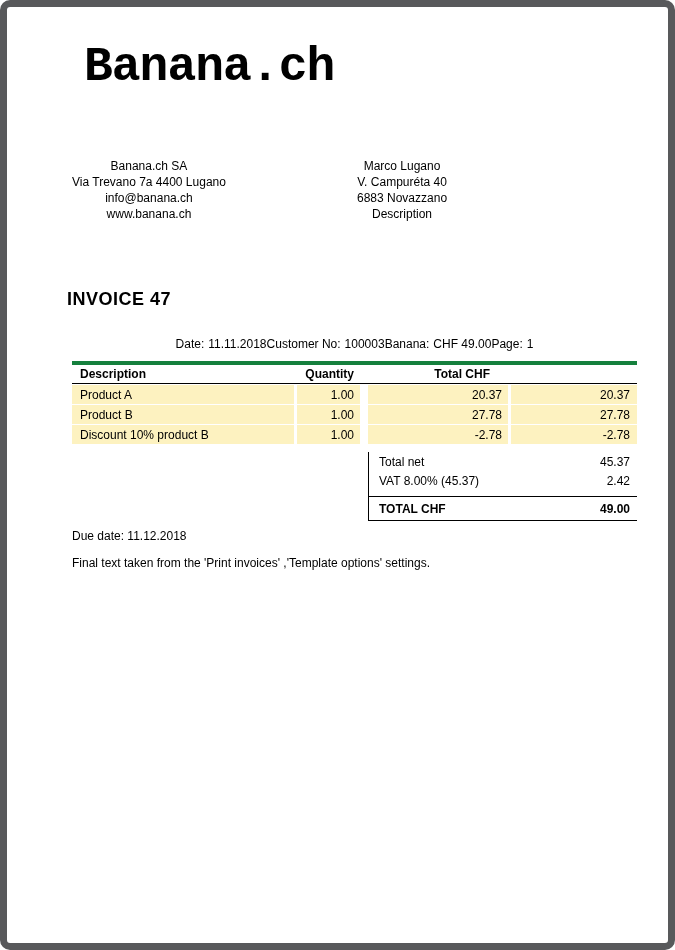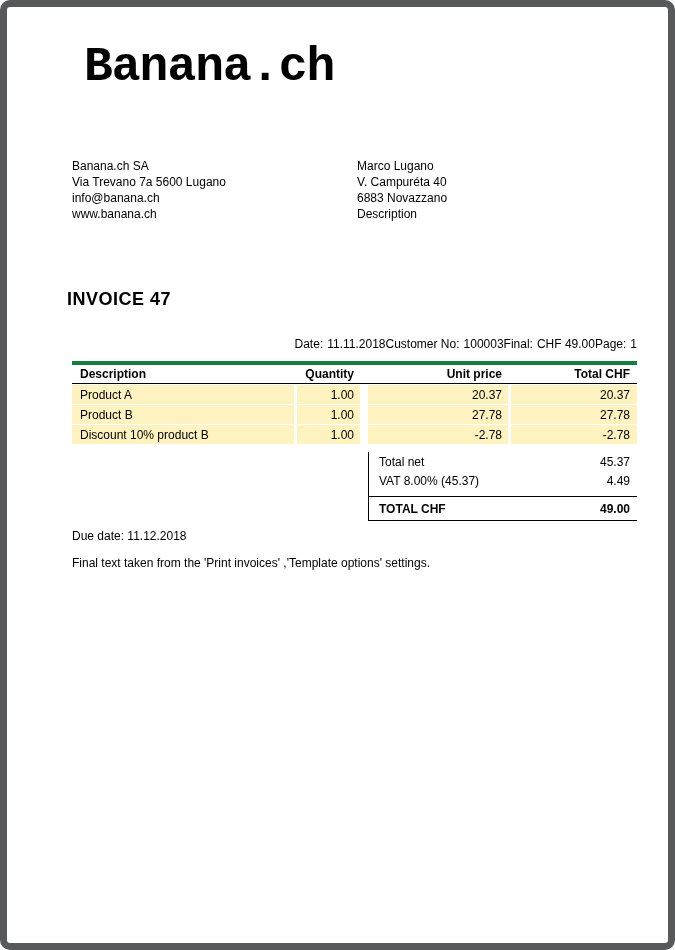--- a/index.html
+++ b/index.html
@@ -1,23 +1,23 @@
 <!DOCTYPE html>
 <html style="--frame: #58595b; --row_highlight: #fdf2c0;"><head>
 <meta charset="utf-8">
 <style>
   html,body{margin:0;padding:0;background:#ffffff;}
   .sheet{position:relative;width:675px;height:950px;background:#ffffff;font-family:"Liberation Sans",sans-serif;color:#000;overflow:hidden;}
   .frame{position:absolute;inset:0;border:7px solid var(--frame,#58595b);border-radius:10px;pointer-events:none;z-index:5;}
   .logo{position:absolute;left:84px;top:40px;font-family:Liberation Mono, monospace;font-weight:bold;font-size:48px;letter-spacing:-1px;}
-  .addr{position:absolute;top:158px;font-size:12px;line-height:16px;}
+  .addr{position:absolute;top:158px;font-size:12px;line-height:16px;text-align:center;}
   .addr-sender{left:72px;}
   .addr-recipient{left:357px;}
   .title{position:absolute;left:67px;top:289px;font-size:18px;font-weight:bold;margin:0;letter-spacing:0.5px;}
-  .meta{position:absolute;left:72px;top:337px;width:565px;display:flex;justify-content:flex-end;font-size:12px;}
+  .meta{position:absolute;left:72px;top:337px;width:565px;display:flex;justify-content:center;font-size:12px;}
   .meta-item span + span{margin-left:4px;}
   .table{position:absolute;left:72px;top:361px;width:565px;font-size:12px;}
   .thead{display:flex;height:23px;align-items:center;border-top:4px solid #15803d;border-bottom:1px solid #000;font-weight:bold;box-sizing:border-box;}
   .trow{display:flex;height:19px;align-items:center;margin-top:1px;}
   .cell{box-sizing:border-box;height:100%;display:flex;align-items:center;overflow:hidden;white-space:nowrap;}
   .c-desc{width:222px;padding-left:8px;}
   .c-gap3{width:3px;}
   .c-qty{width:63px;justify-content:flex-end;padding-right:6px;}
   .c-gutter{width:8px;}
   .c-unit{width:140px;justify-content:flex-end;padding-right:6px;}
@@ -35,21 +35,21 @@
 </head>
 <body>
 
 <div class="sheet">
   <div class="frame"></div>
 
   <div class="logo">Banana.ch</div>
 
   <div class="addr addr-sender">
     <div>Banana.ch SA</div>
-    <div>Via Trevano 7a 5600 Lugano</div>
+    <div>Via Trevano 7a 4400 Lugano</div>
     <div>info@banana.ch</div>
     <div>www.banana.ch</div>
   </div>
 
   <div class="addr addr-recipient">
     <div>Marco Lugano</div>
     <div>V. Campuréta 40</div>
     <div>6883 Novazzano</div>
     <div>Description</div>
   </div>
@@ -57,34 +57,33 @@
   <h1 class="title">INVOICE 47</h1>
 
   <div class="meta">
     <div class="meta-item">
       <span>Date:</span><span>11.11.2018</span>
     </div>
     <div class="meta-item">
       <span>Customer No:</span><span>100003</span>
     </div>
     <div class="meta-item">
-      <span>Final:</span><span>CHF 49.00</span>
+      <span>Banana:</span><span>CHF 49.00</span>
     </div>
     <div class="meta-item">
       <span>Page:</span><span>1</span>
     </div>
   </div>
 
   <div class="table">
     <div class="thead">
       <div class="cell c-desc">Description</div>
       <div class="cell c-gap3"></div>
       <div class="cell c-qty">Quantity</div>
       <div class="cell c-gutter"></div>
-      <div class="cell c-unit">Unit price</div>
       <div class="cell c-gap3"></div>
       <div class="cell c-total">Total CHF</div>
     </div>
 
     <div class="trow">
       <div class="cell c-desc">Product A</div>
       <div class="cell c-gap3"></div>
       <div class="cell c-qty">1.00</div>
       <div class="cell c-gutter"></div>
       <div class="cell c-unit">20.37</div>
@@ -113,21 +112,21 @@
     </div>
   </div>
 
   <div class="totals">
     <div class="totrow">
       <div class="tot-label">Total net</div>
       <div class="tot-value">45.37</div>
     </div>
     <div class="totrow">
       <div class="tot-label">VAT 8.00% (45.37)</div>
-      <div class="tot-value">4.49</div>
+      <div class="tot-value">2.42</div>
     </div>
     <div class="grand">
       <div class="tot-label">TOTAL CHF</div>
       <div class="tot-value">49.00</div>
     </div>
   </div>
 
   <div class="duedate">Due date: 11.12.2018</div>
 
   <div class="finaltext">Final text taken from the 'Print invoices' ,'Template options' settings.</div>

